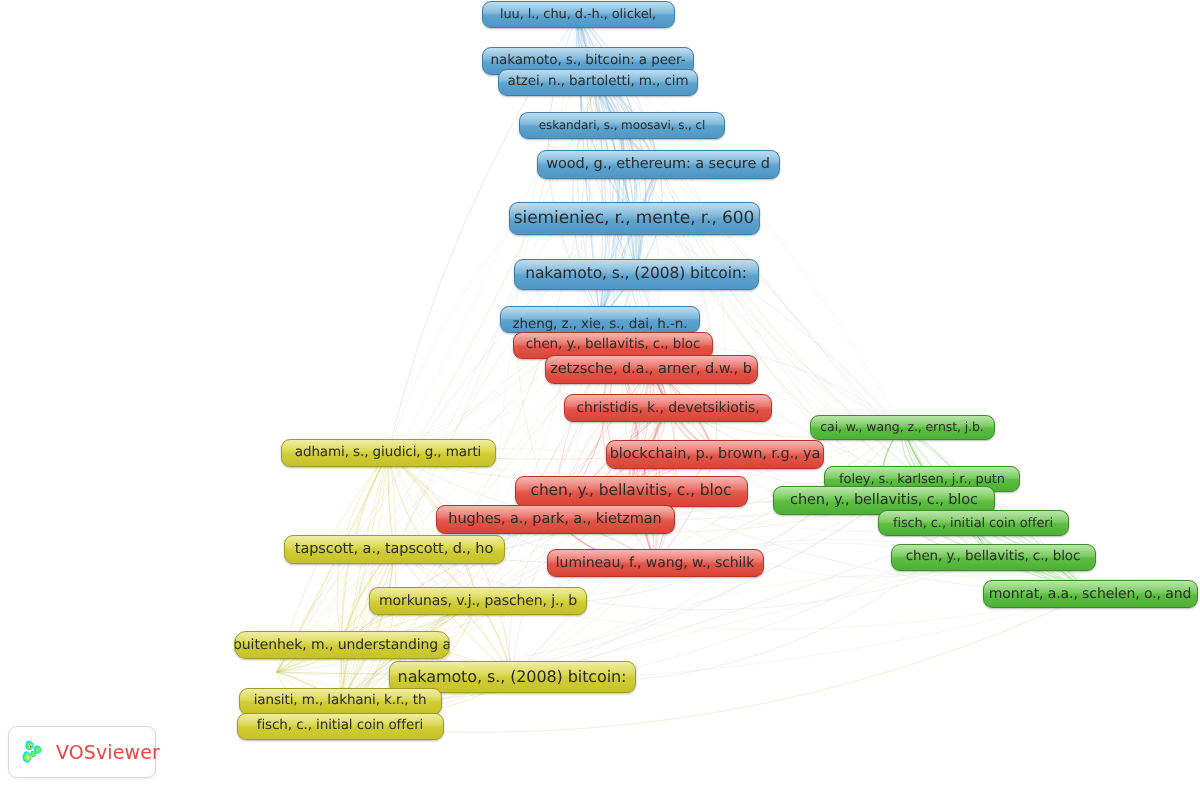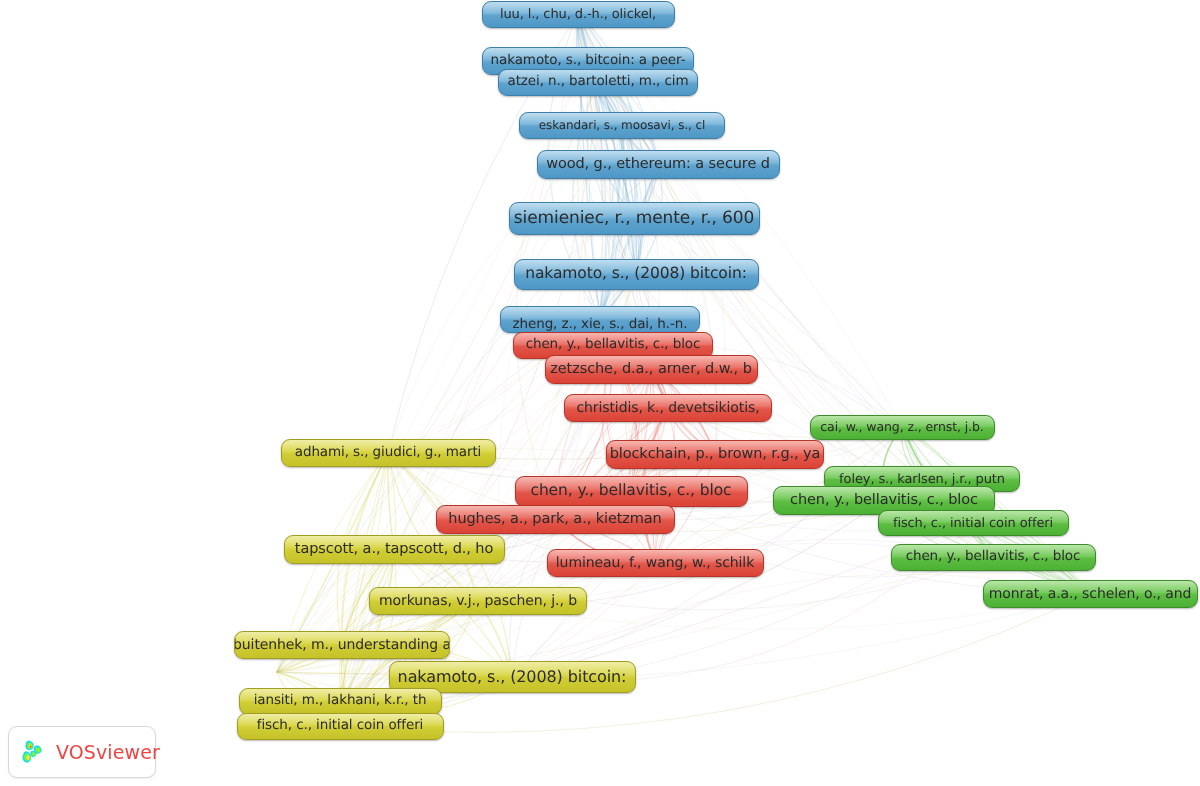--- a/index.html
+++ b/index.html
@@ -560,21 +560,21 @@
       </div>
       <div class="node-label c-red" style="left: 546.5px; top: 549px; width: 217px; height: 28px; font-size: 14px;">
         <span>lumineau, f., wang, w., schilk</span>
       </div>
       <div class="node-label c-yellow" style="left: 369px; top: 587px; width: 218px; height: 28px; font-size: 14px;">
         <span>morkunas, v.j., paschen, j., b</span>
       </div>
       <div class="node-label c-green" style="left: 982.5px; top: 580px; width: 215px; height: 28px; font-size: 14px;">
         <span>monrat, a.a., schelen, o., and</span>
       </div>
-      <div class="node-label c-yellow" style="left: 234px; top: 631px; width: 216px; height: 28px; font-size: 14px;">
+      <div class="node-label c-yellow" style="left: 234px; top: 631px; width: 216px; height: 28px; font-size: 14px; border-radius: 12px;">
         <span>buitenhek, m., understanding a</span>
       </div>
       <div class="node-label c-yellow" style="left: 388.5px; top: 661px; width: 247px; height: 32px; font-size: 16px;">
         <span>nakamoto, s., (2008) bitcoin:</span>
       </div>
       <div class="node-label c-yellow" style="left: 238.5px; top: 687.5px; width: 203px; height: 27px; font-size: 13.5px;">
         <span>iansiti, m., lakhani, k.r., th</span>
       </div>
       <div class="node-label c-yellow" style="left: 236.5px; top: 712.5px; width: 207px; height: 27px; font-size: 13.5px;">
         <span>fisch, c., initial coin offeri</span>

